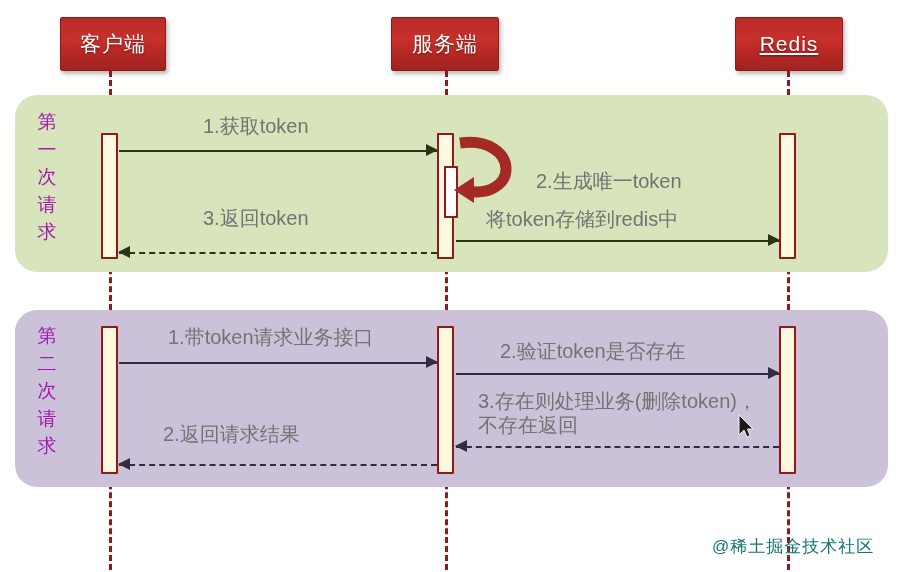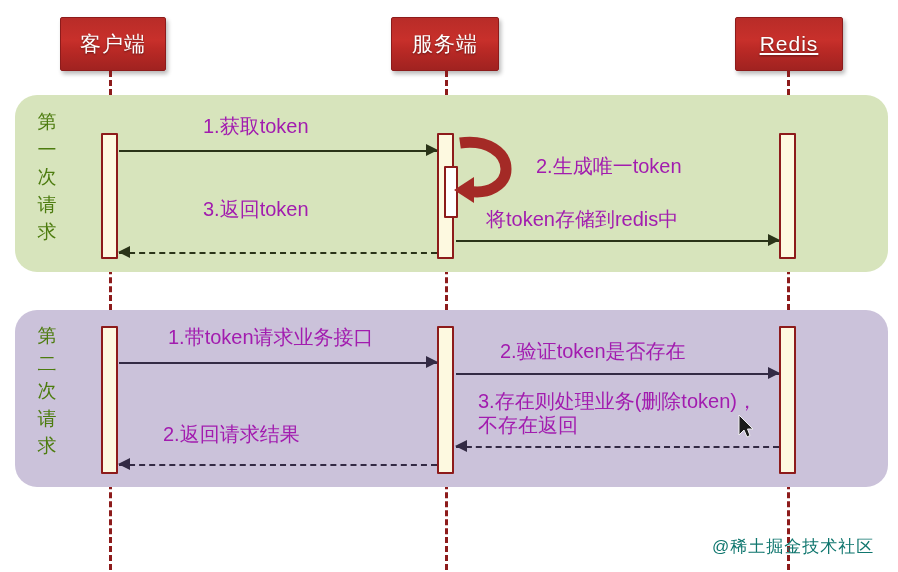--- a/index.html
+++ b/index.html
@@ -50,21 +50,21 @@
     box-sizing: border-box;
   }
   .band.green  { background: #d7e4bc; }
   .band.purple { background: #cbc2da; }
 
   .band-label {
     position: absolute;
     width: 30px;
     text-align: center;
     font-size: 19px;
-    color: #4d7c0f;
+    color: #a21caf;
     line-height: 1.45;
     letter-spacing: 0;
     word-break: break-all;
   }
 
   
   .activation {
     position: absolute;
     background: #fdf9e0;
     border: 2px solid #8d1b1b;
@@ -105,21 +105,21 @@
   .msg.left .head {
     left: -1px;
     border-top: 6px solid transparent;
     border-bottom: 6px solid transparent;
     border-right: 12px solid var(--mc);
   }
 
   .msg-label {
     position: absolute;
     font-size: 20px;
-    color: #a21caf;
+    color: #737373;
     white-space: pre;
     line-height: 1.18;
   }
 
   .self-loop {
     position: absolute;
   }
 
   .watermark {
     position: absolute;
@@ -171,33 +171,33 @@
     <div class="head"></div>
   </div>
   <div class="msg-label" style="left:203px; top:115px;">1.获取token</div>
 
   <div class="self-loop" style="left:454px; top:133px; width:58px; height:72px;">
     <svg width="58" height="72" viewBox="0 0 58 72">
       <path d="M6 10 C 34 6, 52 20, 52 36 C 52 52, 34 62, 14 58" fill="none" stroke="#a42a26" stroke-width="11" stroke-linecap="butt"></path>
       <polygon points="20,44 20,70 0,57" fill="#a42a26"></polygon>
     </svg>
   </div>
-  <div class="msg-label" style="left:536px; top:155px;">2.生成唯一token</div>
+  <div class="msg-label" style="left:536px; top:170px;">2.生成唯一token</div>
 
   <div class="msg solid right" style="--mc:#2a3318; left:456px; top:240px; width:323px;">
     <div class="line"></div>
     <div class="head"></div>
   </div>
   <div class="msg-label" style="left:486px; top:208px;">将token存储到redis中</div>
 
   <div class="msg dashed left" style="--mc:#2a3318; left:119px; top:252px; width:318px;">
     <div class="line"></div>
     <div class="head"></div>
   </div>
-  <div class="msg-label" style="left:203px; top:198px;">3.返回token</div>
+  <div class="msg-label" style="left:203px; top:207px;">3.返回token</div>
 
   <div class="band purple" style="left:15px; top:310px; width:873px; height:177px;"></div>
 
   <div class="band-label" style="left:32px; top:322px; width:30px;">第二次请求</div>
 
   <div class="activation" style="left:101px; top:326px; width:17px; height:148px;"></div>
 
   <div class="activation" style="left:437px; top:326px; width:17px; height:148px;"></div>
 
   <div class="activation" style="left:779px; top:326px; width:17px; height:148px;"></div>

